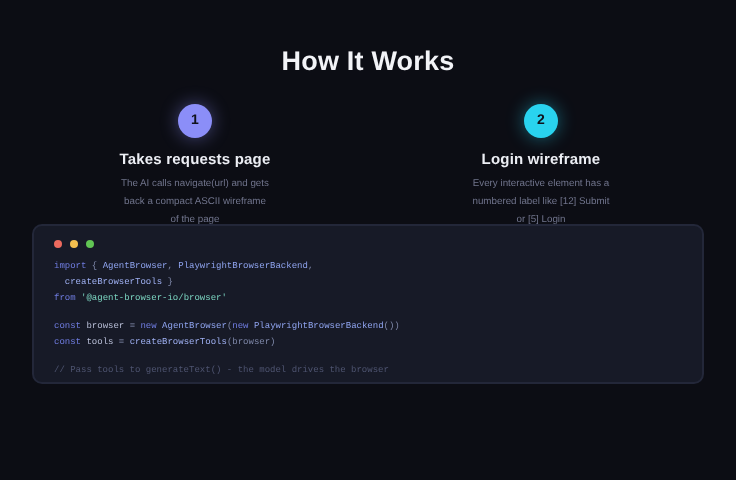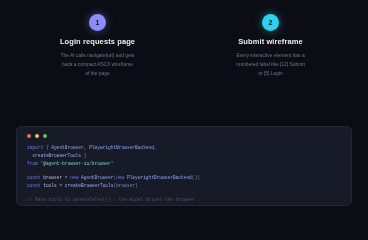--- a/index.html
+++ b/index.html
@@ -133,36 +133,37 @@
   .punc { color: #7e87a8; }
   .cmt  { color: #4e5470; }
   .op   { color: #8a93b5; }
   .plain{ color: #b8bed6; }
 </style>
 </head>
 <body>
 
 <div class="page">
 
+  <div class="section-title">How It Works</div>
 
   <div class="steps">
 
     <div class="step">
       <div class="step-badge b1" style="background: rgb(139, 142, 248);">
         <span>1</span>
       </div>
-      <div class="step-title">Login requests page</div>
+      <div class="step-title">Takes requests page</div>
       <div class="step-desc">The AI calls navigate(url) and gets back a compact ASCII wireframe of the page</div>
     </div>
 
     <div class="step">
       <div class="step-badge b2" style="background: rgb(41, 211, 239);">
         <span>2</span>
       </div>
-      <div class="step-title">Submit wireframe</div>
+      <div class="step-title">Login wireframe</div>
       <div class="step-desc">Every interactive element has a numbered label like [12] Submit or [5] Login</div>
     </div>
 
 
   </div>
 
   <div class="code-card">
     <div class="dots">
       <span class="dot red"></span>
       <span class="dot yellow"></span>

